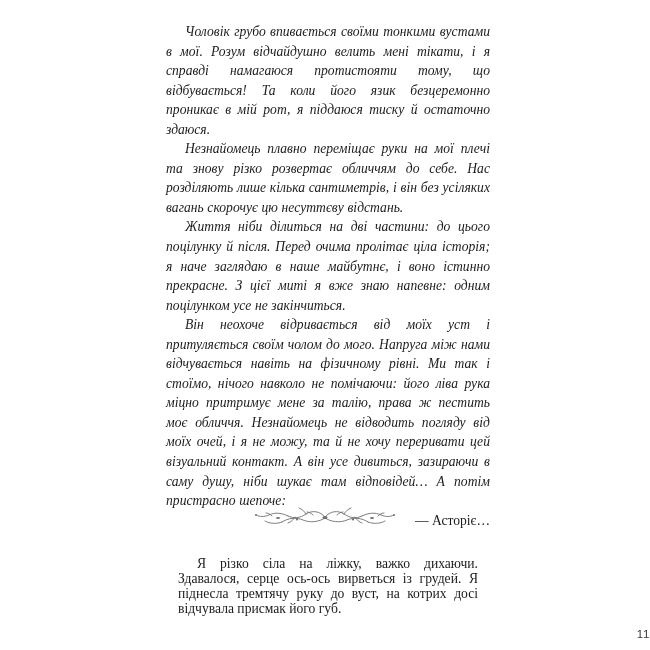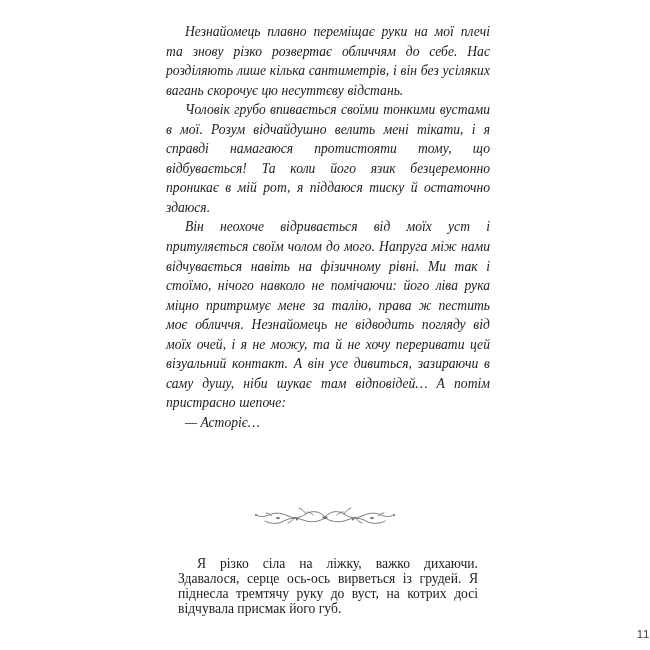--- a/index.html
+++ b/index.html
@@ -40,24 +40,23 @@
     word-spacing: 0.2px;
     -webkit-hyphens: manual;
     hyphens: manual;
   }
   .para.first {
     text-indent: 19px;
   }
   .dialogue {
     margin: 0;
     text-indent: 19px;
-    font-style: italic;
     font-size: 13.6px;
     line-height: 19.55px;
-    text-align: left;
+    text-align: right;
   }
   .ornament-wrap {
     position: absolute;
     left: 0;
     top: 505px;
     width: 650px;
     text-align: center;
     line-height: 0;
   }
   .ornament-wrap svg {
@@ -88,22 +87,23 @@
     color: #3b3b3b;
     letter-spacing: 0.6px;
   }
 </style>
 </head>
 <body>
 
 <div class="page">
 
   <div class="text-block">
+    <p class="para">Чоловік грубо впивається своїми тонкими вустами в мої. Розум відчайдушно велить мені тікати, і я справді намагаюся протистояти тому, що відбувається! Та коли його язик безцеремонно проникає в мій рот, я піддаюся тиску й остаточно здаюся.</p>
     <p class="para first">Незнайомець плавно переміщає руки на мої плечі та знову різко розвертає обличчям до себе. Нас розділяють лише кілька сантиметрів, і він без усіляких вагань скорочує цю несуттєву відстань.</p>
-    <p class="para">Чоловік грубо впивається своїми тонкими вустами в мої. Розум відчайдушно велить мені тікати, і я справді намагаюся протистояти тому, що відбувається! Та коли його язик безцеремонно проникає в мій рот, я піддаюся тиску й остаточно здаюся.</p>
+    <p class="para">Життя ніби ділиться на дві частини: до цього поцілунку й після. Перед очима пролітає ціла історія; я наче заглядаю в наше майбутнє, і воно істинно прекрасне. З цієї миті я вже знаю напевне: одним поцілунком усе не закінчиться.</p>
     <p class="para">Він неохоче відривається від моїх уст і притуляється своїм чолом до мого. Напруга між нами відчувається навіть на фізичному рівні. Ми так і стоїмо, нічого навколо не помічаючи: його ліва рука міцно притримує мене за талію, права ж пестить моє обличчя. Незнайомець не відводить погляду від моїх очей, і я не можу, та й не хочу переривати цей візуальний контакт. А він усе дивиться, зазираючи в саму душу, ніби шукає там відповідей… А потім пристрасно шепоче:</p>
     <p class="dialogue">— Асторіє…</p>
   </div>
 
   <div class="ornament-wrap">
     <svg width="150" height="26" viewBox="0 0 150 26">
       <g fill="none" stroke="#6f6f74" stroke-width="0.9" stroke-linecap="round">
         <path d="M75 12 C70 6, 62 5, 56 9 C50 13, 44 14, 38 11"></path>
         <path d="M75 12 C80 6, 88 5, 94 9 C100 13, 106 14, 112 11"></path>
         <path d="M75 13 C69 17, 60 18, 53 15 C46 12, 38 13, 32 17"></path>

